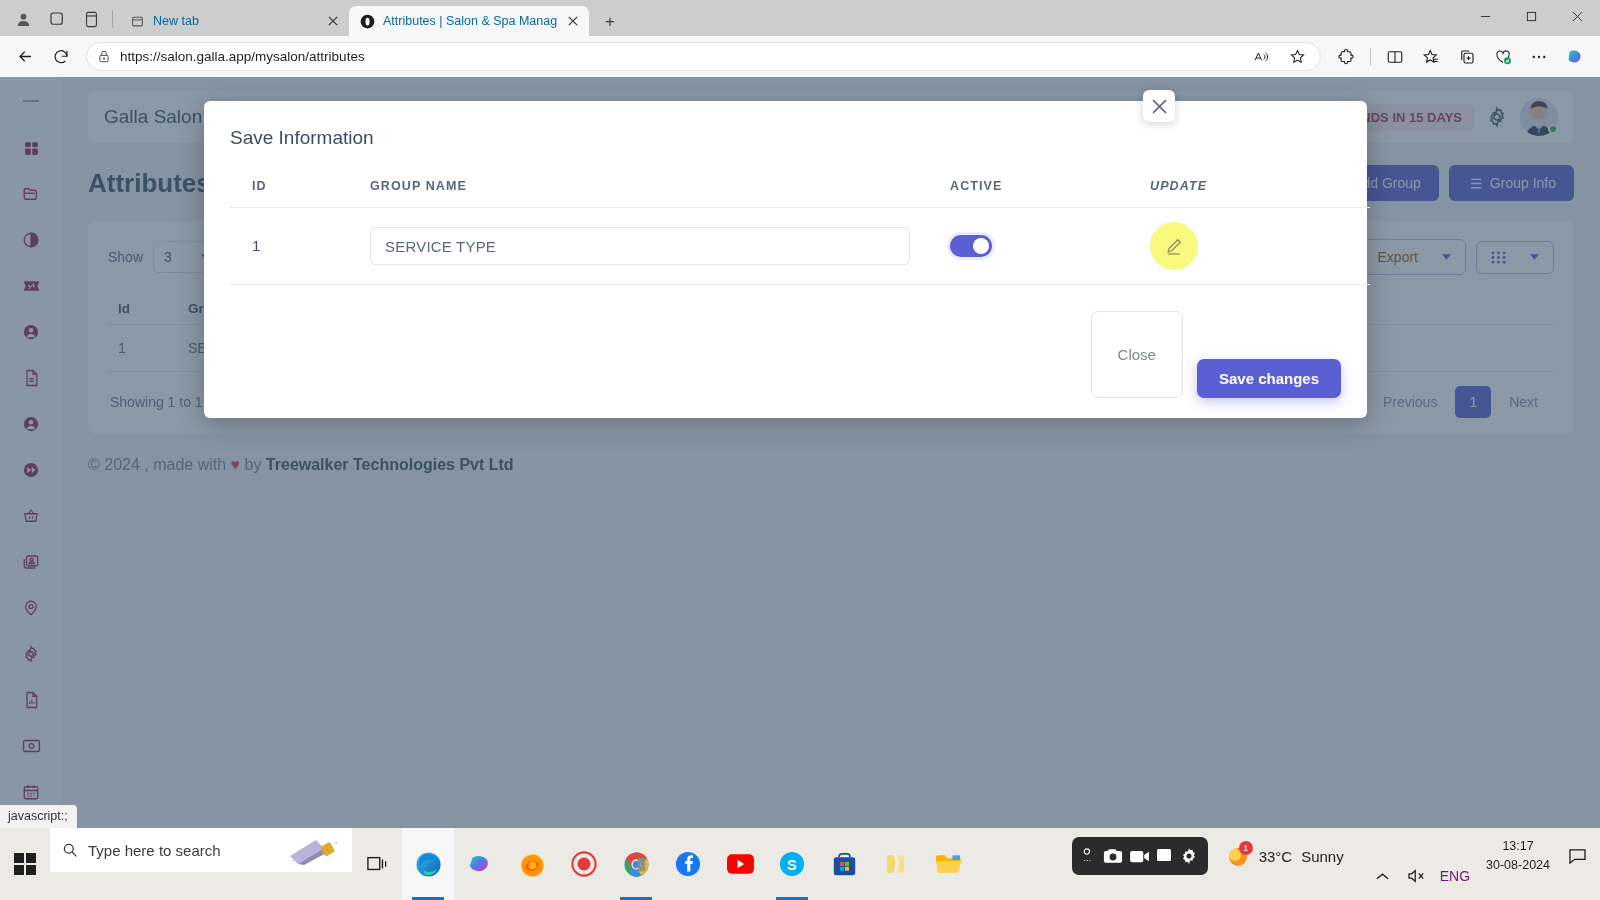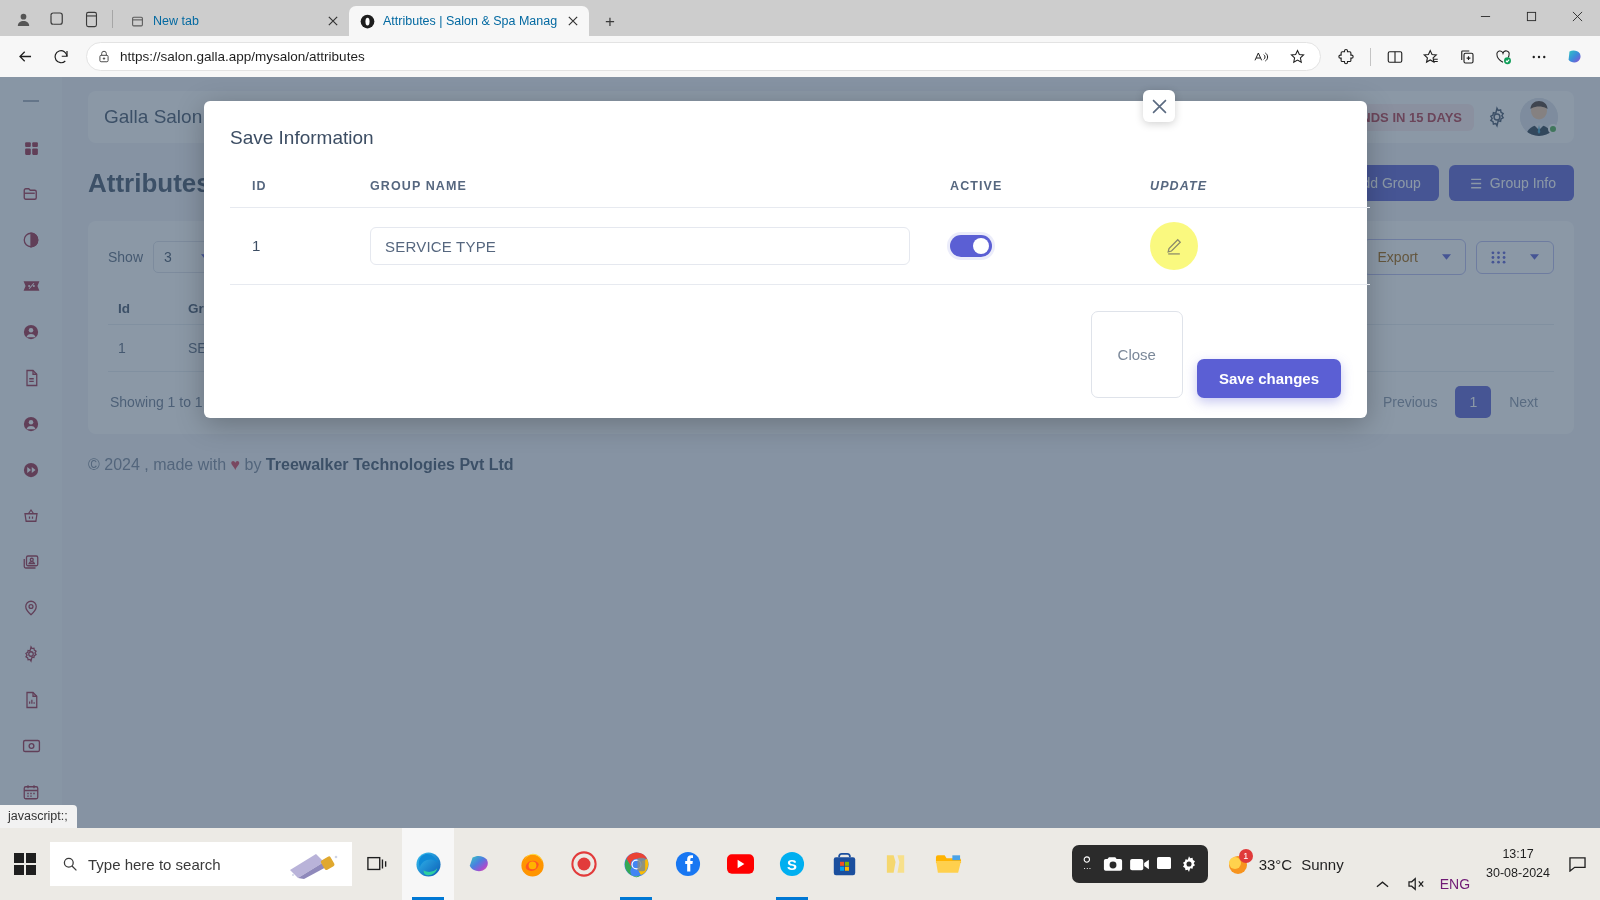--- a/index.html
+++ b/index.html
@@ -180,21 +180,21 @@
 
   
   .status-bubble {
     position: absolute; left: 0; bottom: 0; background: #f2f2f2;
     font-size: 12.5px; color: #333; padding: 4px 9px 5px 8px; border-radius: 0 4px 0 0;
   }
 
   
   .taskbar {
     position: absolute; left: 0; top: 828px; width: 1600px; height: 72px;
-    background: #eceae5; display: flex; align-items: center;
+    background: #eceae5; display: flex; align-items: flex-start;
   }
   .start { width: 50px; height: 72px; display:flex;align-items:center;justify-content:center;}
   .tb-search {
     width: 302px; height: 44px; background: #ffffff; display: flex; align-items: center;
     gap: 10px; padding: 0 12px; position: relative; overflow:hidden;
   }
   .tb-search .ph { font-size: 15px; color: #3a3a3a; }
   .taskview { width: 50px; height:72px; display:flex;align-items:center;justify-content:center; color:#1f1f1f;}
   .tb-app { width: 52px; height: 72px; display: flex; align-items: center; justify-content: center; position: relative; }
   .tb-app.active { background: #f7f7f7; }

